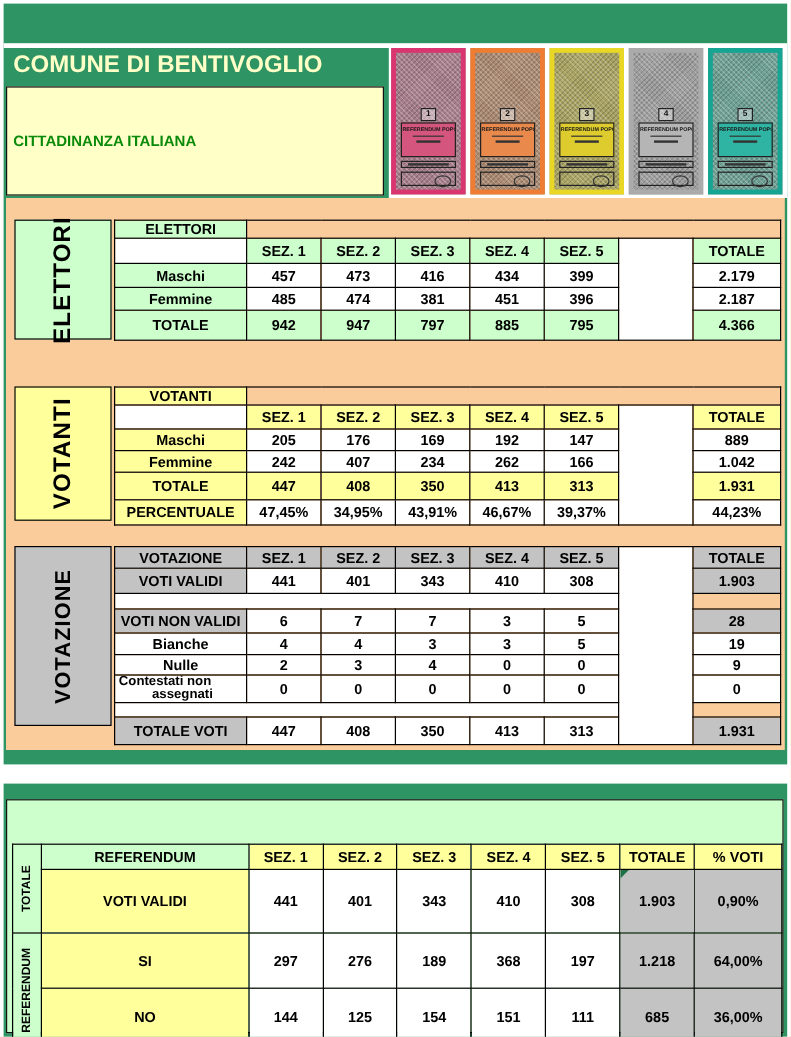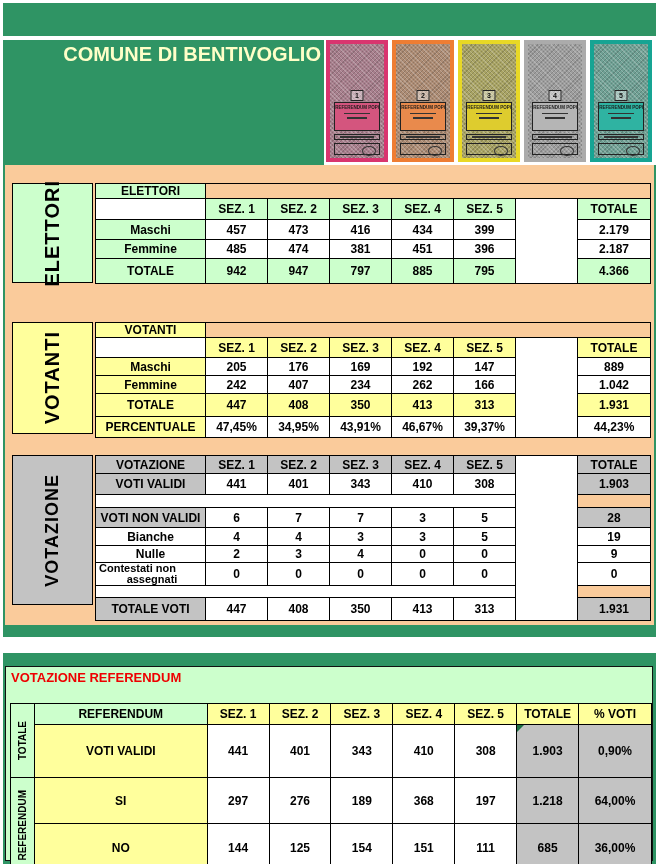--- a/index.html
+++ b/index.html
@@ -5,21 +5,21 @@
   html,body{margin:0;padding:0;}
   body{width:659px;height:864px;background:#fff;font-family:"Liberation Sans",sans-serif;position:relative;overflow:hidden;}
   .panel{position:absolute;background:#2F9464;}
   .upper{left:3px;top:3px;width:653px;height:634px;}
   .lower{left:3px;top:653px;width:653px;height:211px;}
 
   .title-box{position:absolute;left:5px;top:4px;width:637px;height:26px;background:#FFFFC8;border:2px solid #111;
     font-weight:bold;font-size:18px;color:#0DA00D;text-align:center;line-height:26px;white-space:nowrap;}
   .white-strip{position:absolute;left:0;top:33px;width:653px;height:4px;background:#fff;}
   .comune{position:absolute;left:8px;top:37px;width:310px;height:29px;color:#FFFFC8;font-weight:bold;font-size:20px;
-    text-align:right;line-height:29px;white-space:nowrap;}
+    text-align:left;line-height:29px;white-space:nowrap;}
   .citt-box{position:absolute;left:2px;top:69px;width:315px;height:91px;background:#FFFFC8;border:1.5px solid #111;
     display:flex;align-items:center;box-sizing:border-box;}
   .citt-box span{font-weight:bold;font-size:12.5px;color:#0A8A0A;padding-left:5px;}
 
   
   .cards{position:absolute;left:321px;top:36px;width:332px;height:126px;background:#fff;display:flex;gap:4px;padding:1px 0 0 2px;box-sizing:border-box;}
   .card{position:relative;width:62px;height:122px;border:4px solid;box-sizing:border-box;
     background-image:repeating-linear-gradient(45deg,rgba(255,255,255,.22) 0 1px,transparent 1px 3px),
                      repeating-linear-gradient(-45deg,rgba(0,0,0,.16) 0 1px,transparent 1px 3px);}
   .c1{border-color:#D9356F;background-color:#A77E8C}.c1 .clabel{background:#D4557E}
@@ -77,20 +77,23 @@
   .no-label{font-size:38px;color:#EE0000;padding-left:5px;}
   td.rel{position:relative;}
   .tri{position:absolute;top:0;left:0;width:0;height:0;border-top:7px solid #1E7145;border-right:7px solid transparent;}
 </style>
 </head>
 <body>
 
 <div class="panel upper">
   <div class="white-strip"></div>
   <div class="comune">COMUNE DI BENTIVOGLIO</div>
+  <div class="citt-box">
+    <span>CITTADINANZA ITALIANA</span>
+  </div>
 
   <div class="cards">
     <div class="card c1">
       <div class="badge">1</div>
       <div class="clabel">
         <div class="clt">REFERENDUM POPOLARE</div>
         <div class="cl-line w60"></div>
         <div class="cl-line w46"></div>
       </div>
       <div class="cbar"></div>
@@ -366,21 +369,20 @@
       <td class="bg-w red thick">413</td>
       <td class="bg-w red thick">313</td>
       <td class="bg-gr red thick">1.931</td>
     </tr>
   </tbody>
     </table>
 </div>
 
 <div class="panel lower">
   <div class="ref-panel">
-    <div class="ref-title">VOTAZIONE REFERENDUM</div>
     <table class="t t-ref">
       <colgroup>
           <col style="width:24px">
           <col style="width:173px">
           <col style="width:62px">
           <col style="width:62px">
           <col style="width:62px">
           <col style="width:62px">
           <col style="width:62px">
           <col style="width:62px">

